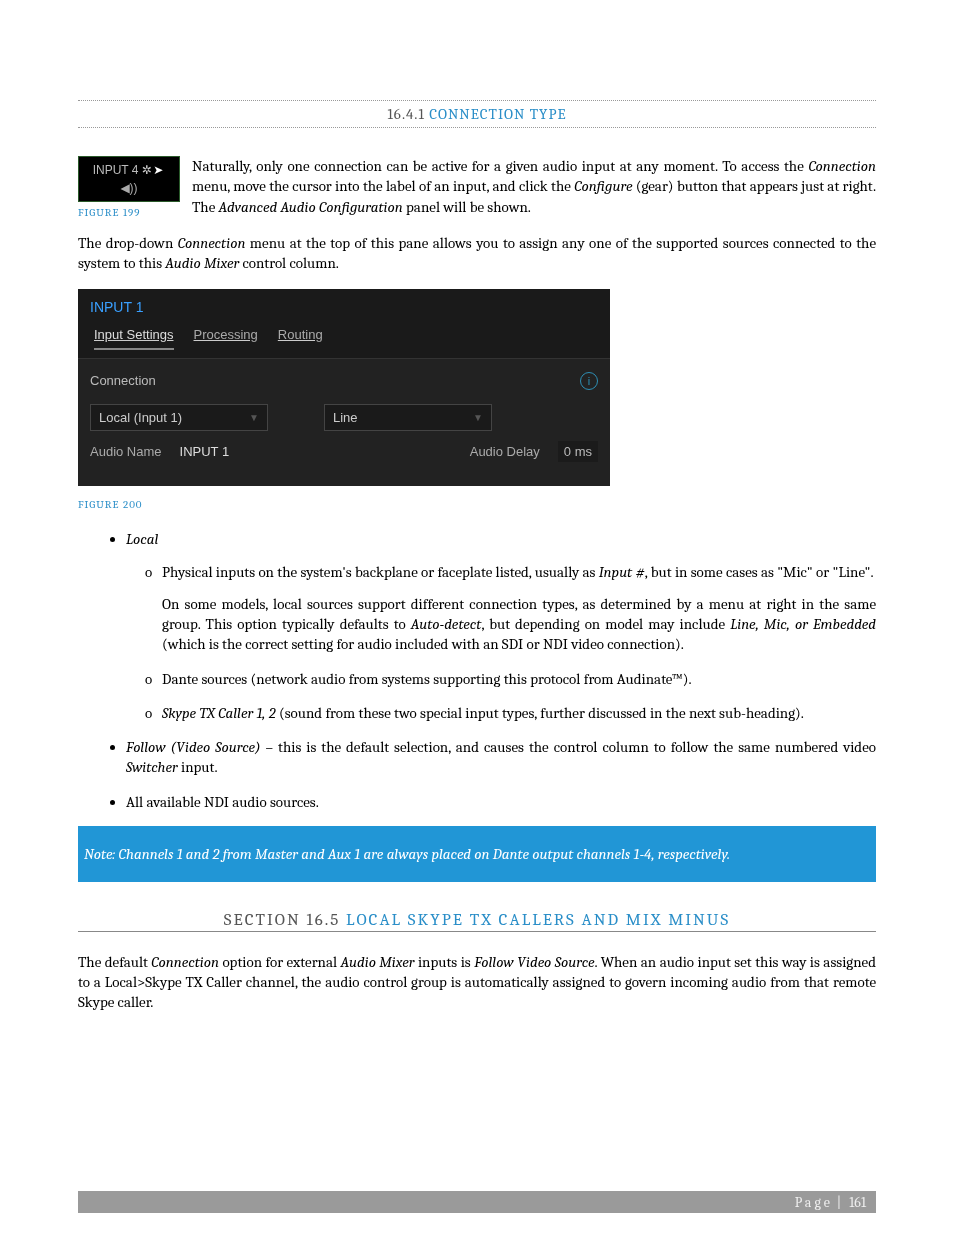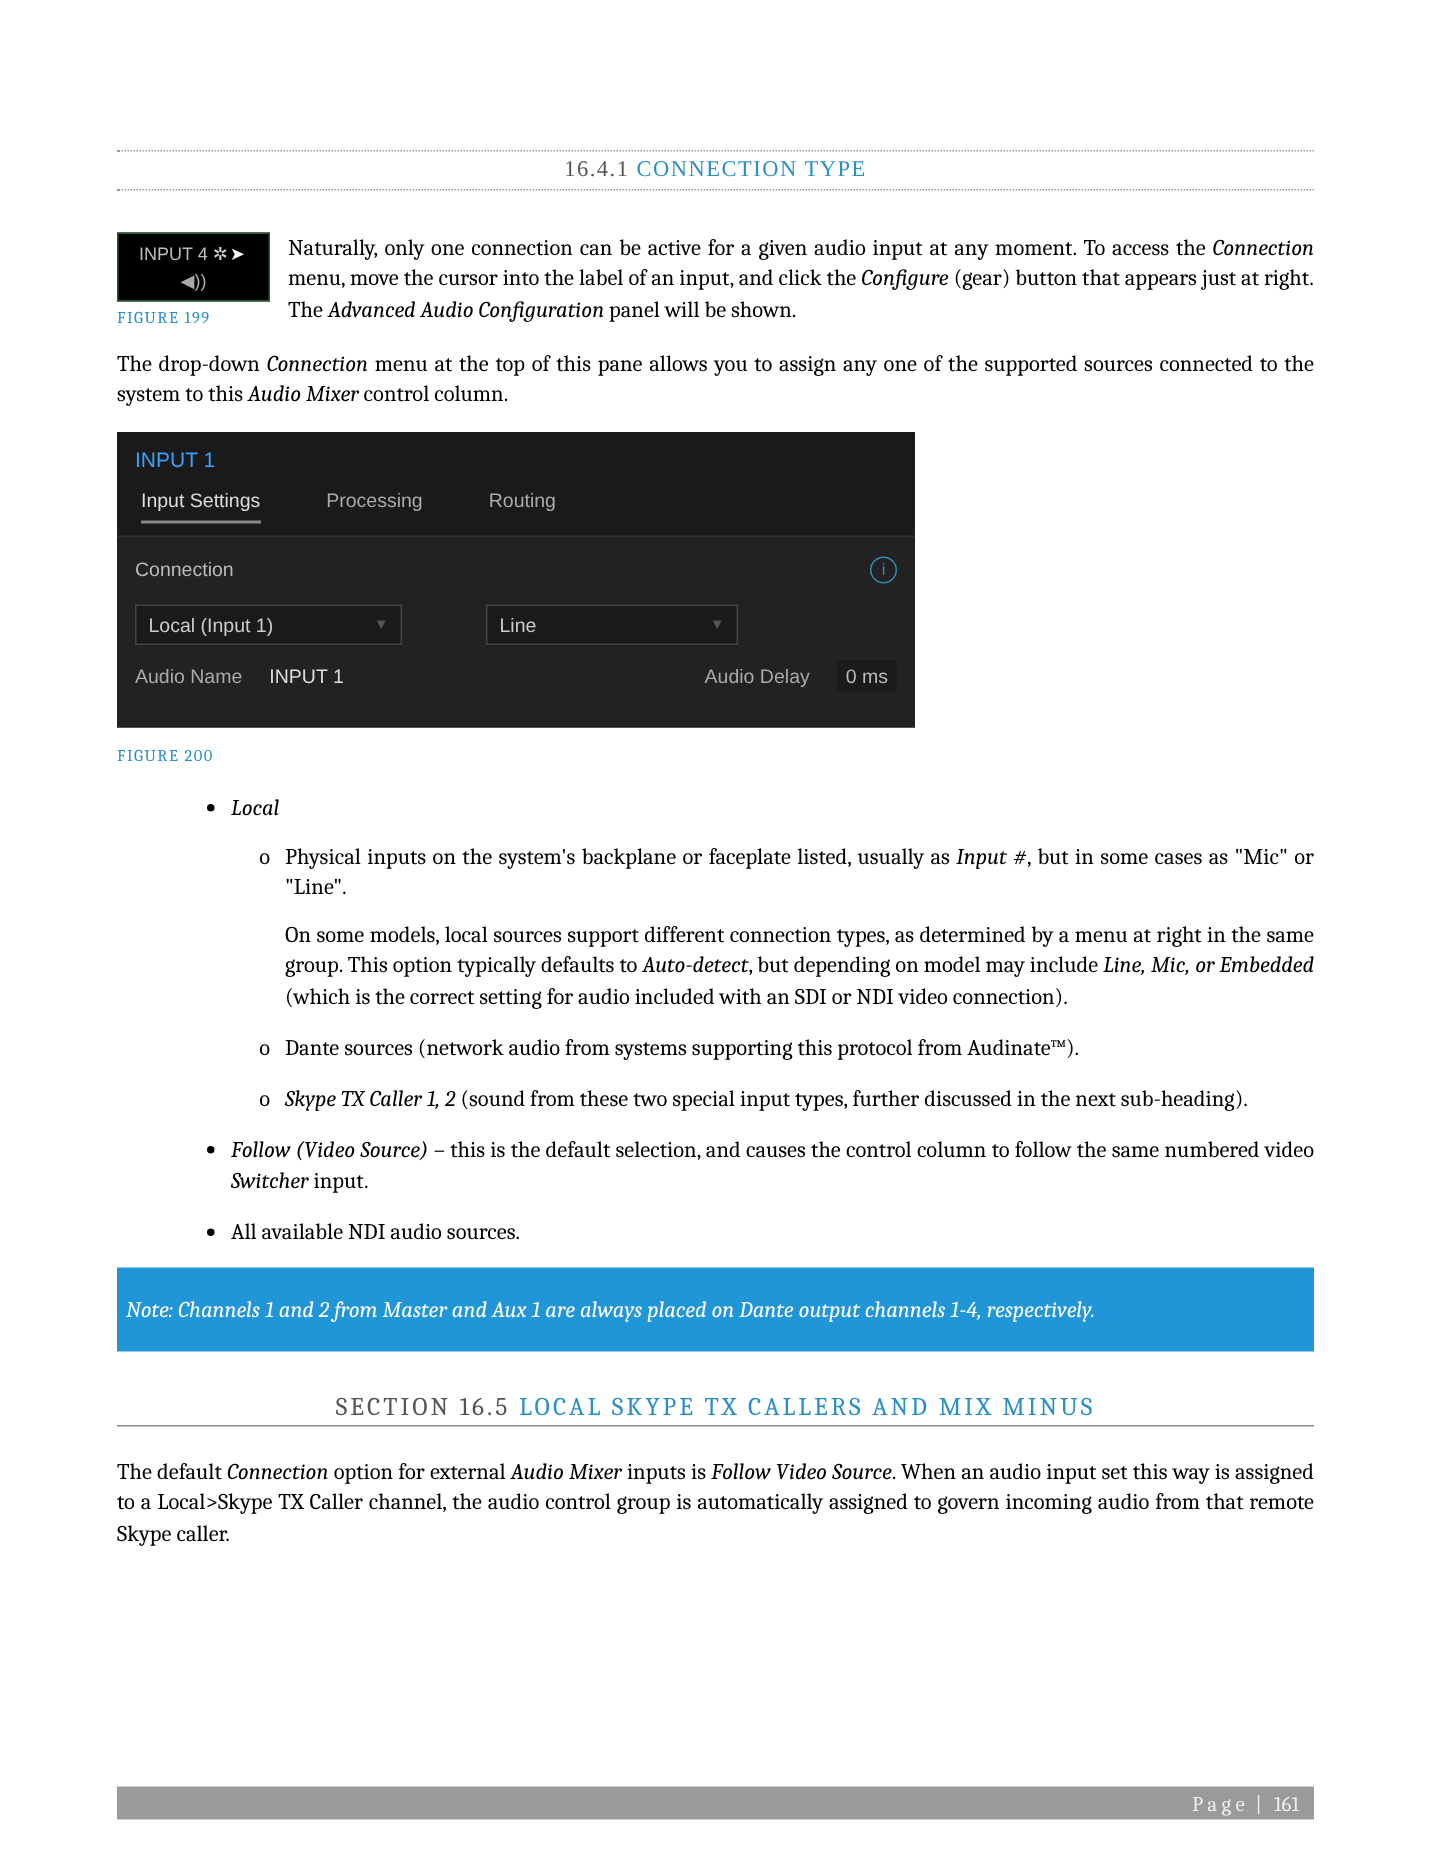--- a/index.html
+++ b/index.html
@@ -18,21 +18,20 @@
     min-height: 1235px;
   }
   .sec-head-1 {
     border-top: 1px dotted #999;
     border-bottom: 1px dotted #999;
     text-align: center;
     font-size: 15px;
     letter-spacing: 1px;
     padding: 4px 0;
     margin-bottom: 28px;
-    font-family: Liberation Serif, serif;
   }
   .sec-head-1 .pre { color: #555; }
   .sec-head-1 .ttl { color: #2a8ec8; }
 
   .fig199-wrap {
     float: left;
     width: 102px;
     margin-right: 12px;
   }
   .fig199 {
@@ -71,23 +70,24 @@
     font-size: 13px;
     margin: 6px 0 8px 0;
   }
   .fig200 .title {
     color: #3aa0ff;
     padding: 10px 12px 6px 12px;
     font-size: 14px;
   }
   .fig200 .tabs {
     display: flex;
-    gap: 44px;
+    gap: 20px;
     padding: 6px 16px 8px 16px;
     border-bottom: 1px solid #333;
+    text-decoration: underline;
   }
   .fig200 .tabs .tab {
     color: #aaa;
     padding-bottom: 6px;
   }
   .fig200 .tabs .tab.active {
     color: #ddd;
     border-bottom: 2px solid #888;
   }
   .fig200 .body {
@@ -139,21 +139,20 @@
 
   ul.outer {
     list-style: disc;
     padding-left: 48px;
     margin: 0 0 10px 0;
   }
   ul.outer > li {
     margin-bottom: 14px;
     text-align: justify;
     line-height: 1.35;
-    margin-left: 28px;
   }
   ul.inner {
     list-style-type: "o   ";
     padding-left: 36px;
     margin-top: 12px;
     font-style: normal;
   }
   ul.inner > li {
     margin-bottom: 14px;
     font-style: normal;

